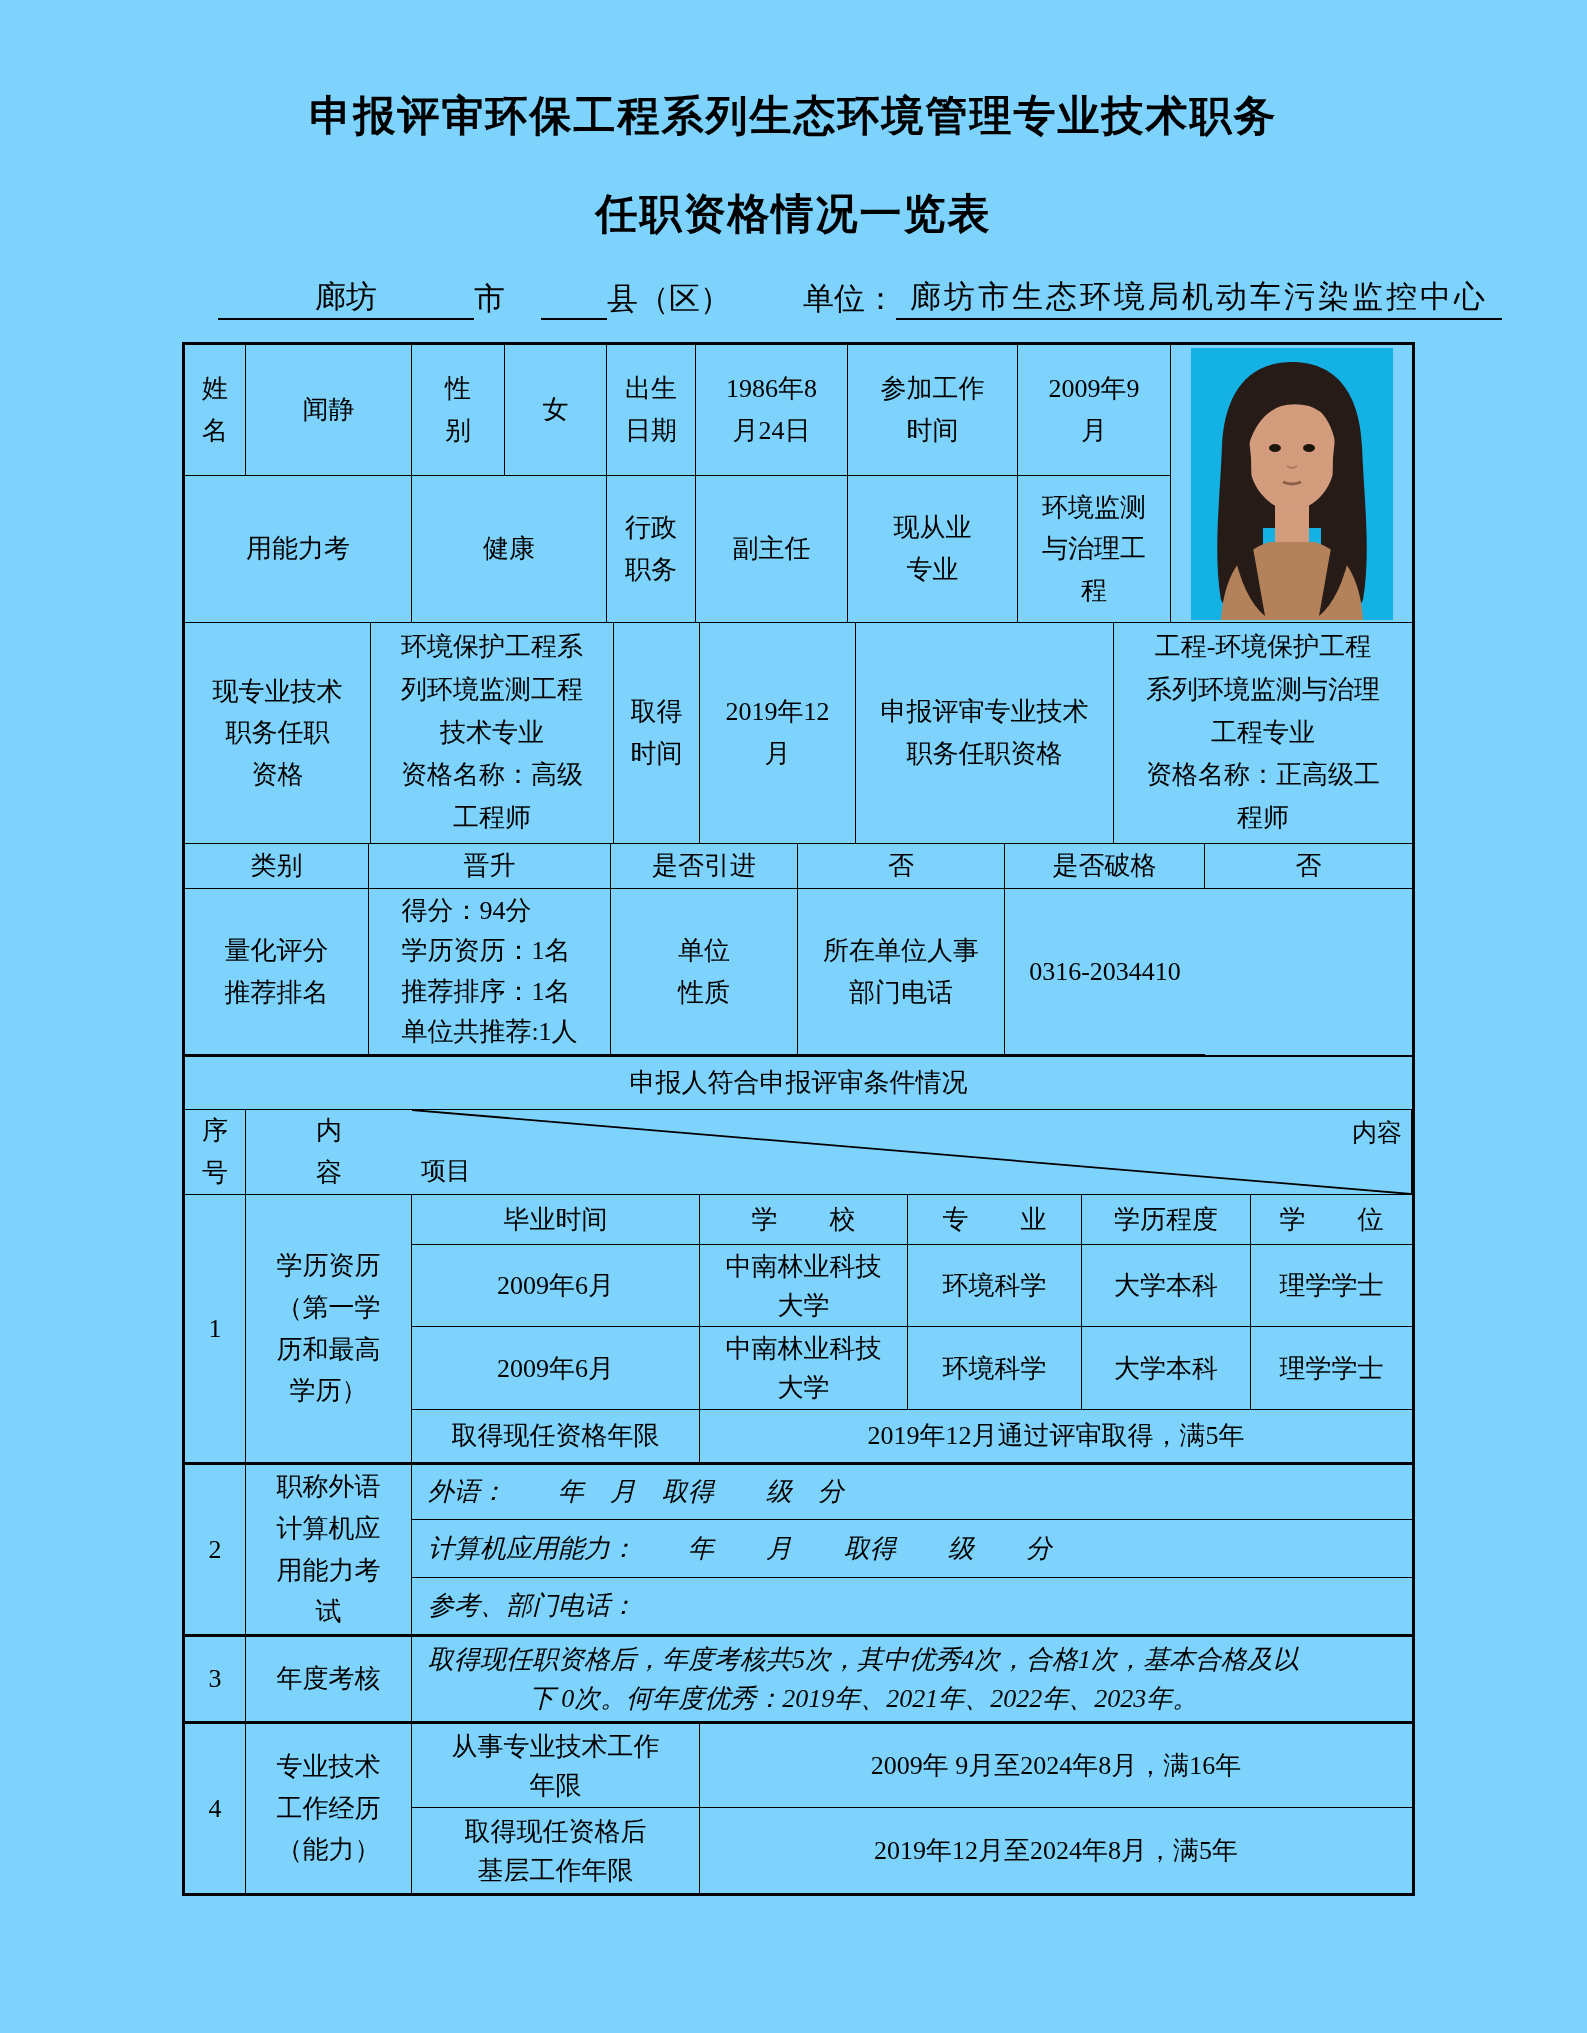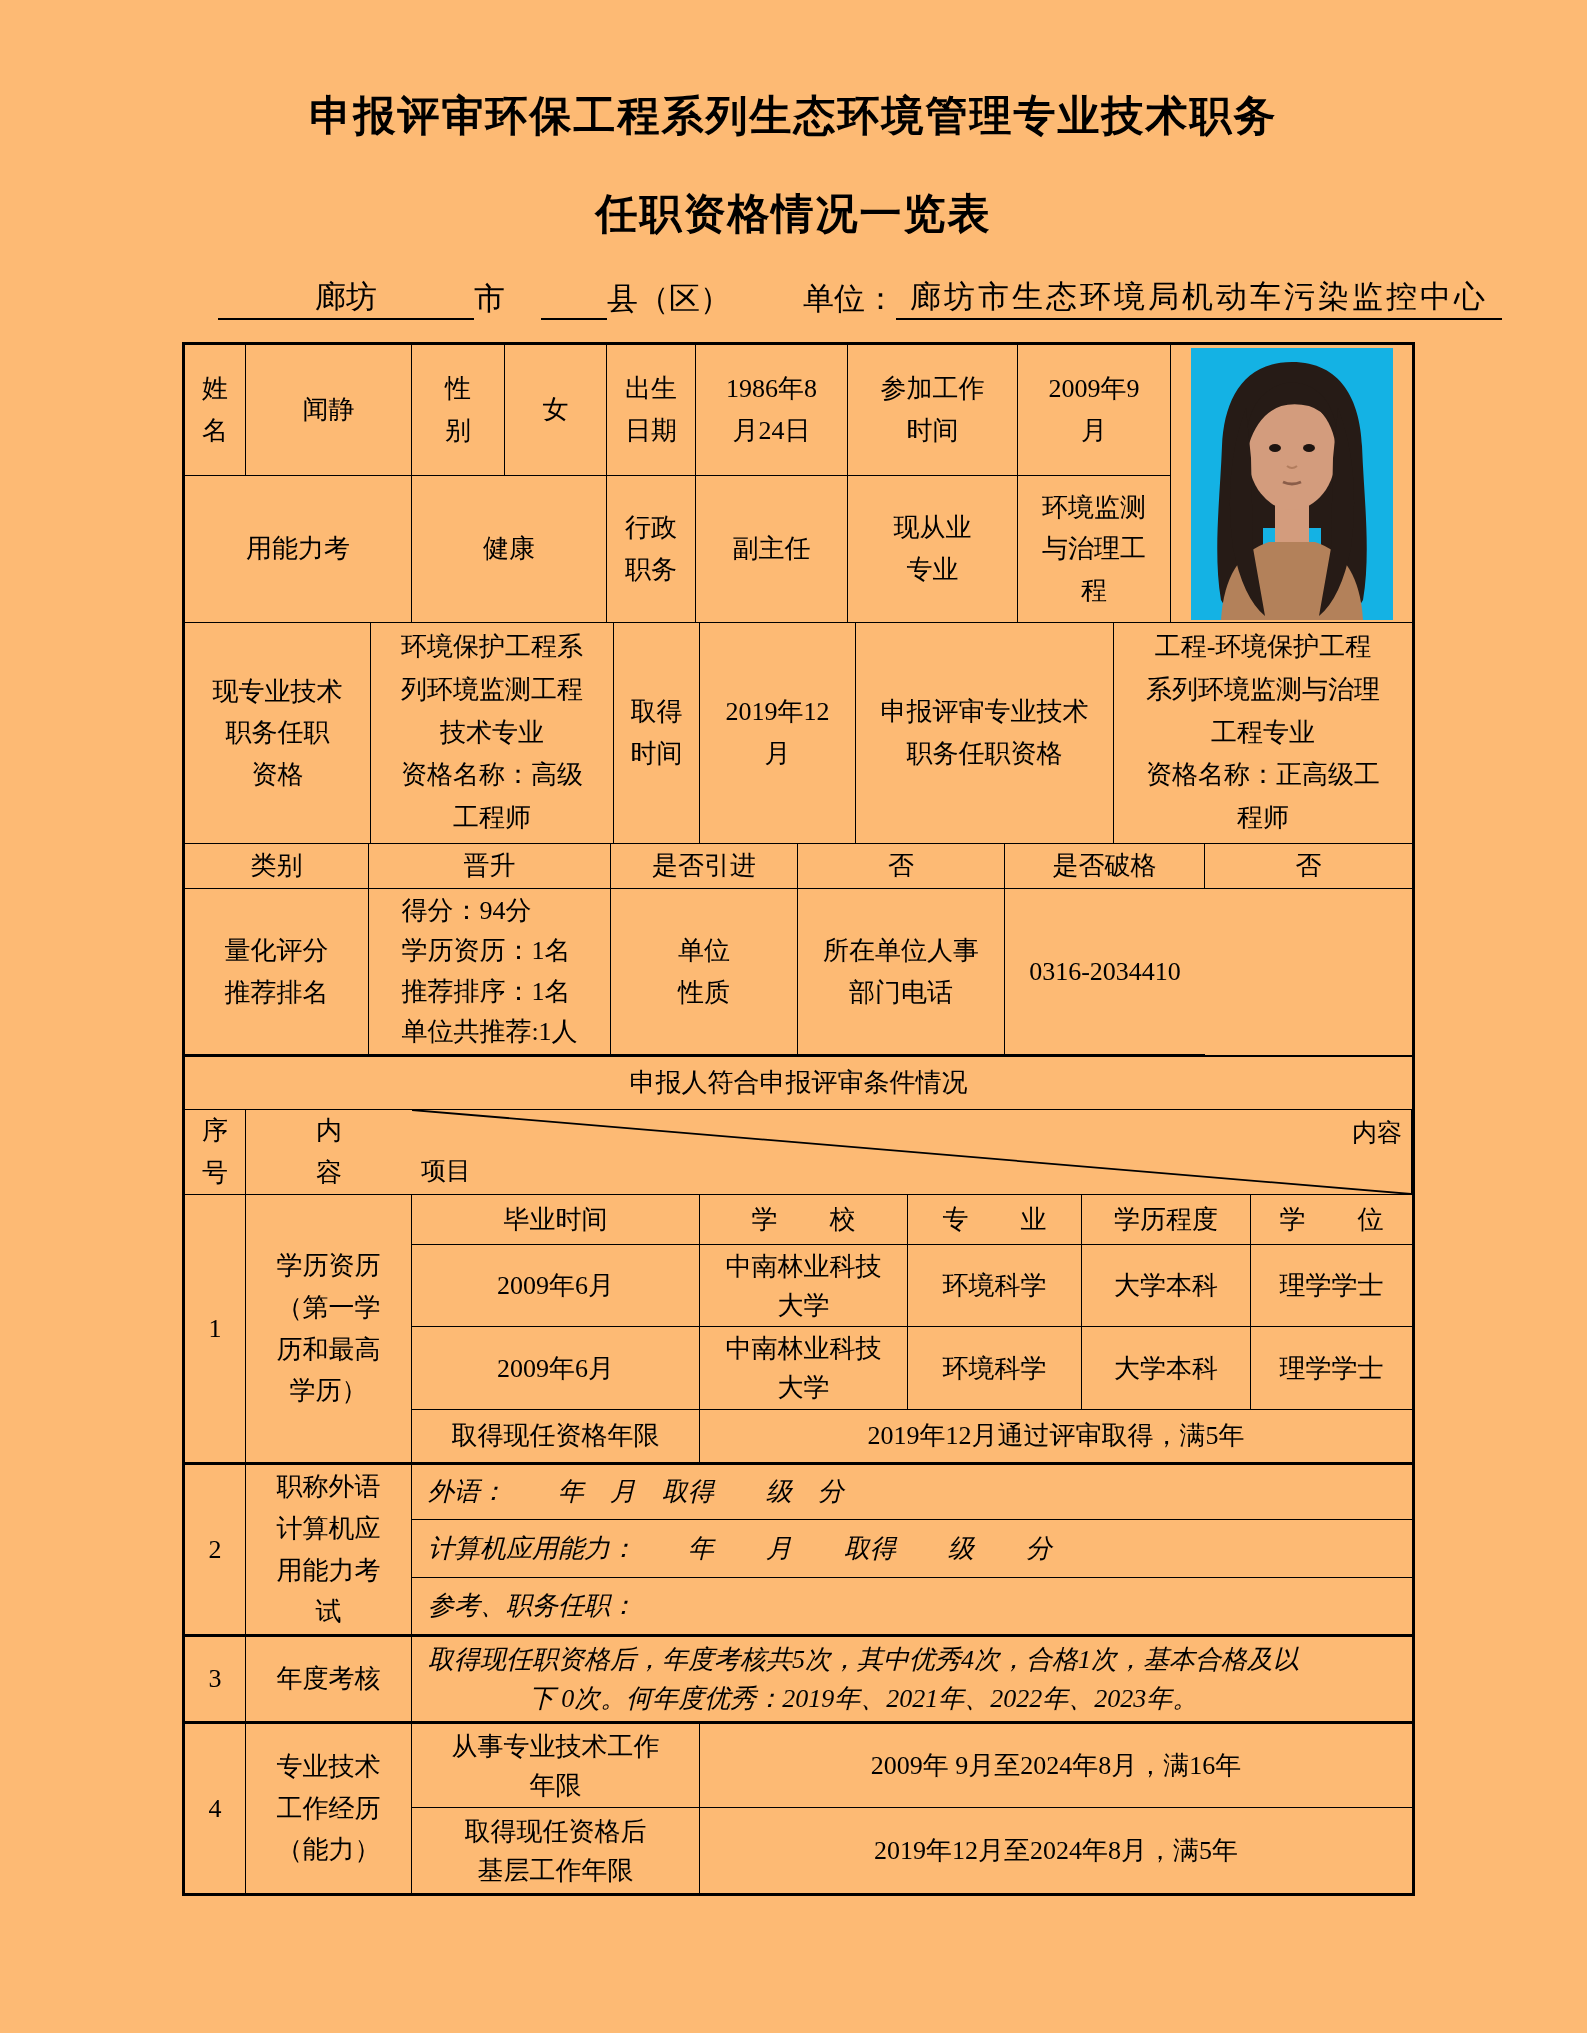--- a/index.html
+++ b/index.html
@@ -1,19 +1,19 @@
 <!DOCTYPE html>
 <html><head>
 <meta charset="utf-8">
 <style>
   * { margin:0; padding:0; box-sizing:border-box; }
   body { background:#e8e8e8; }
   .page {
     position:relative; width:1587px; height:2033px; margin:0 auto;
-    background:#fdba74; color:#000;
+    background:#7dd3fc; color:#000;
     font-family:"Liberation Serif","DejaVu Serif",serif;
   }
   .title {
     position:absolute; left:0; width:100%; text-align:center;
     font-family:"Liberation Sans","DejaVu Sans",sans-serif;
     font-weight:700; font-size:42px; letter-spacing:2px; color:#000;
   }
   .title1 { top:88px; }
   .title2 { top:186px; }
   .hl {
@@ -213,21 +213,21 @@
     </div>
 
     <div class="band b7 thick">
       <div class="c" style="grid-area:1/1/4/2">2</div>
       <div class="c" style="grid-area:1/2/4/3">职称外语
 计算机应
 用能力考
 试</div>
       <div class="c lr tl" style="grid-area:1/3">外语：　　年　月　取得　　级　分</div>
       <div class="c lr tl" style="grid-area:2/3">计算机应用能力：　　年　　月　　取得　　级　　分</div>
-      <div class="c lr tl" style="grid-area:3/3">参考、职务任职：</div>
+      <div class="c lr tl" style="grid-area:3/3">参考、部门电话：</div>
     </div>
 
     <div class="band b8 thick">
       <div class="c">3</div>
       <div class="c">年度考核</div>
       <div class="c lr tl lh15">取得现任职资格后，年度考核共5次，其中优秀4次，合格1次，基本合格及以
 下 0次。何年度优秀：2019年、2021年、2022年、2023年。</div>
     </div>
 
     <div class="band b9 thick">

